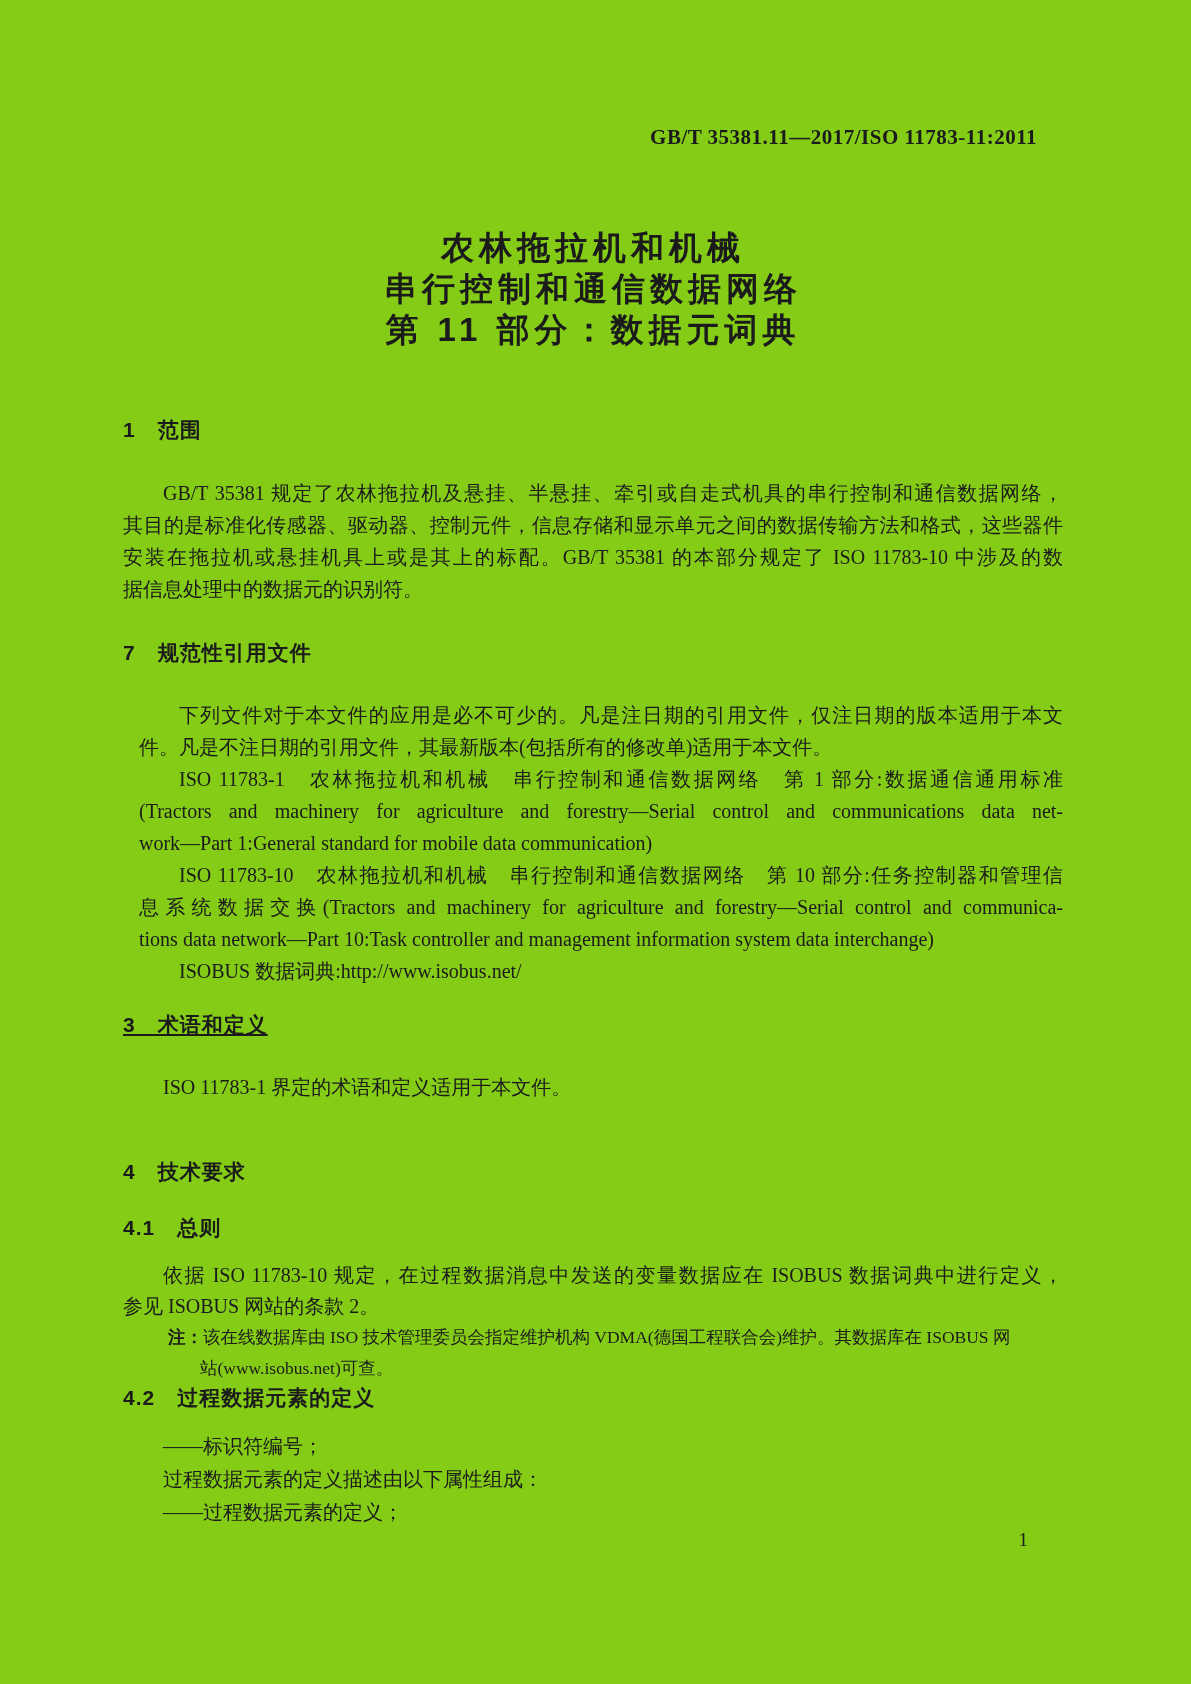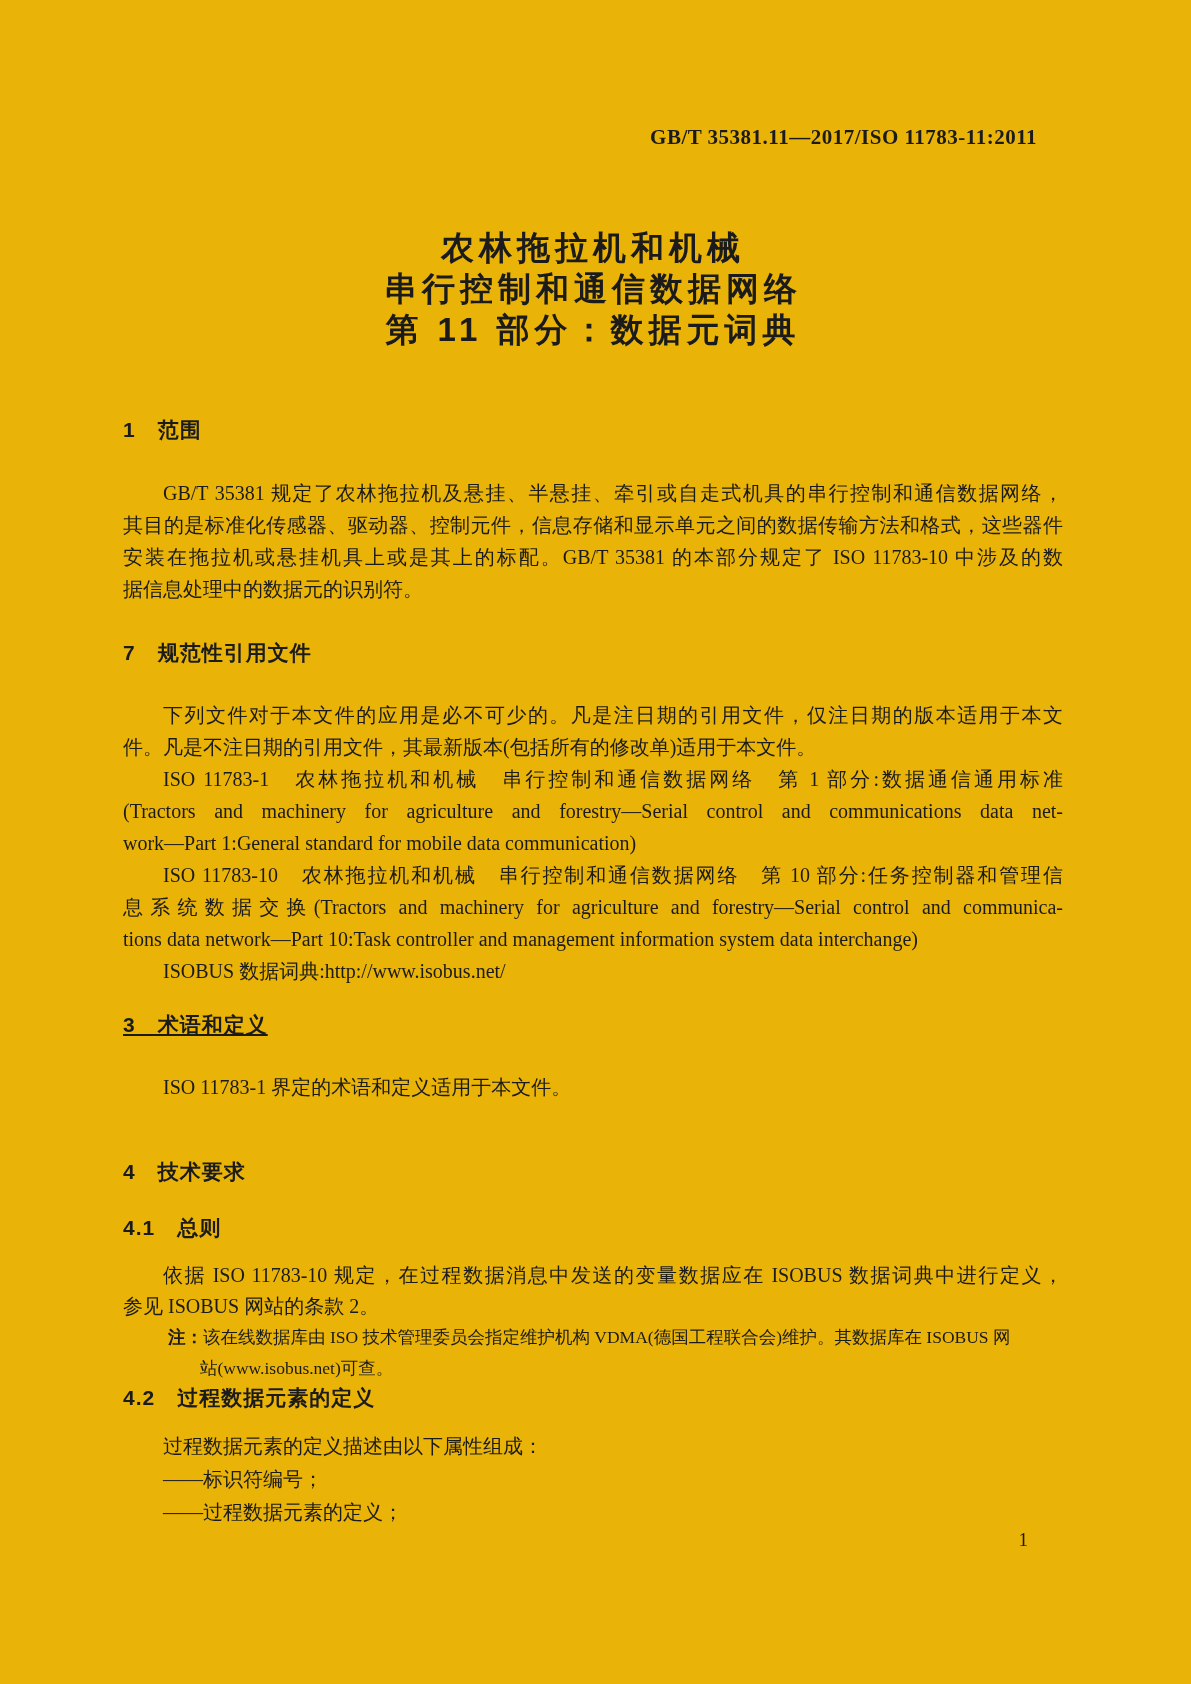--- a/index.html
+++ b/index.html
@@ -1,20 +1,20 @@
 <!DOCTYPE html>
 <html><head>
 <meta charset="utf-8">
 <style>
   html,body { margin:0; padding:0; background:#e8e8e8; }
   .page {
     position:relative;
     width:1191px; height:1684px;
     margin:0 auto;
-    background:#eab308;
+    background:#84cc16;
     color:#1b1b1b;
     font-family:"Liberation Serif","DejaVu Serif",serif;
     overflow:hidden;
   }
   .content {
     position:absolute; left:123px; top:0;
     width:940px;
   }
   
   .doc-code {
@@ -44,21 +44,21 @@
   }
   .h1 { margin-top:66px; }
   .h2 { margin-top:34px; }
   .h3 { margin-top:24px;text-decoration:underline; }
   .h4 { margin-top:55px; }
   .h41 { margin-top:28px; }
   .h42 { margin-top:0; }
   
   .body-block { font-size:20px; line-height:32px; }
   .b1 { margin-top:33px; }
-  .b2 { margin-top:32px; }
+  .b2 { margin-top:32px;margin-left:16px; }
   .b3 { margin-top:32px; }
   .b41 { margin-top:18px; line-height:31px; }
   .b42 { margin-top:18px; line-height:33px; }
   .bl { text-align:justify; text-align-last:justify; }
   .bl.end { text-align:justify; text-align-last:left; }
   .ind { text-indent:2em; }
   
   .note {
     margin-left:45px;
     font-size:17.5px; line-height:31px;
@@ -132,21 +132,21 @@
     </div>
 
     <div class="note">
       <div class="nline1"><b>注：</b><span>该在线数据库由 ISO 技术管理委员会指定维护机构 VDMA(德国工程联合会)维护。其数据库在 ISOBUS 网</span></div>
       <div class="nline2">站(www.isobus.net)可查。</div>
     </div>
 
     <div class="h h42">4.2　过程数据元素的定义</div>
 
     <div class="body-block b42">
+      <div class="bl end ind">——标识符编号；</div>
       <div class="bl end ind">过程数据元素的定义描述由以下属性组成：</div>
-      <div class="bl end ind">——标识符编号；</div>
       <div class="bl end ind">——过程数据元素的定义；</div>
     </div>
 
     <div class="page-number">1</div>
 
   </div>
 </div>
 
 </body></html>

